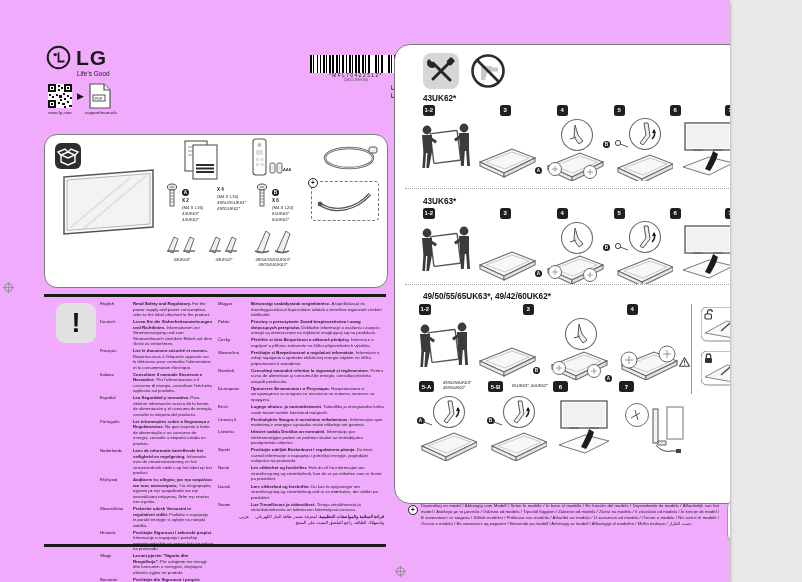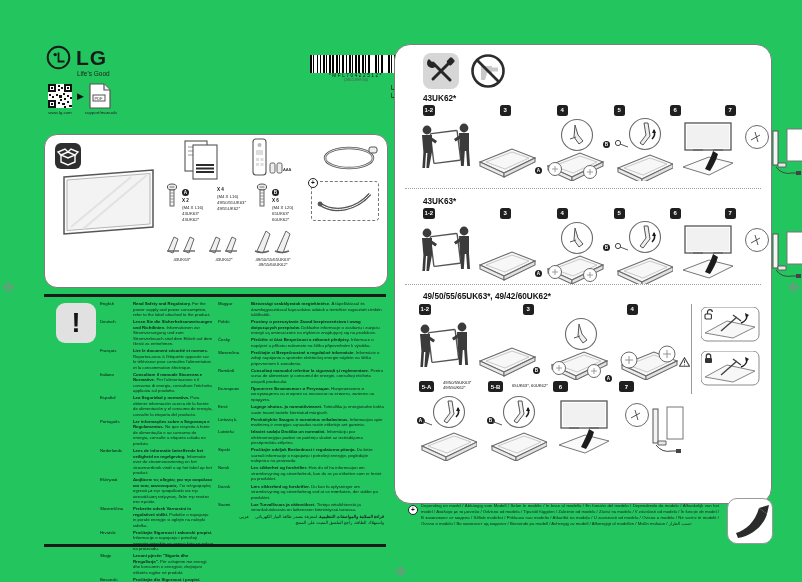--- a/index.html
+++ b/index.html
@@ -1,16 +1,16 @@
 <!DOCTYPE html>
 <html><head>
 <meta charset="utf-8">
 <style>
   html,body{margin:0;padding:0;background:#e8e8e8;}
-  .sheet{position:relative;width:802px;height:582px;background:#22c55e;
+  .sheet{position:relative;width:730px;height:582px;background:#f0abfc;
          font-family:"Liberation Sans",sans-serif;color:#111;overflow:hidden;
          box-shadow:0 2px 3px rgba(0,0,0,.35);}
   .abs{position:absolute;}
   
   .lg-wordmark{font-weight:bold;font-size:21px;letter-spacing:1px;color:#1a1a1a;}
   .lg-tagline{font-size:6.5px;color:#222;}
   .cap{font-size:4.4px;color:#222;}
   .arrow-glyph{font-size:9px;color:#111;}
   
   .barcode{width:92px;height:18px;

